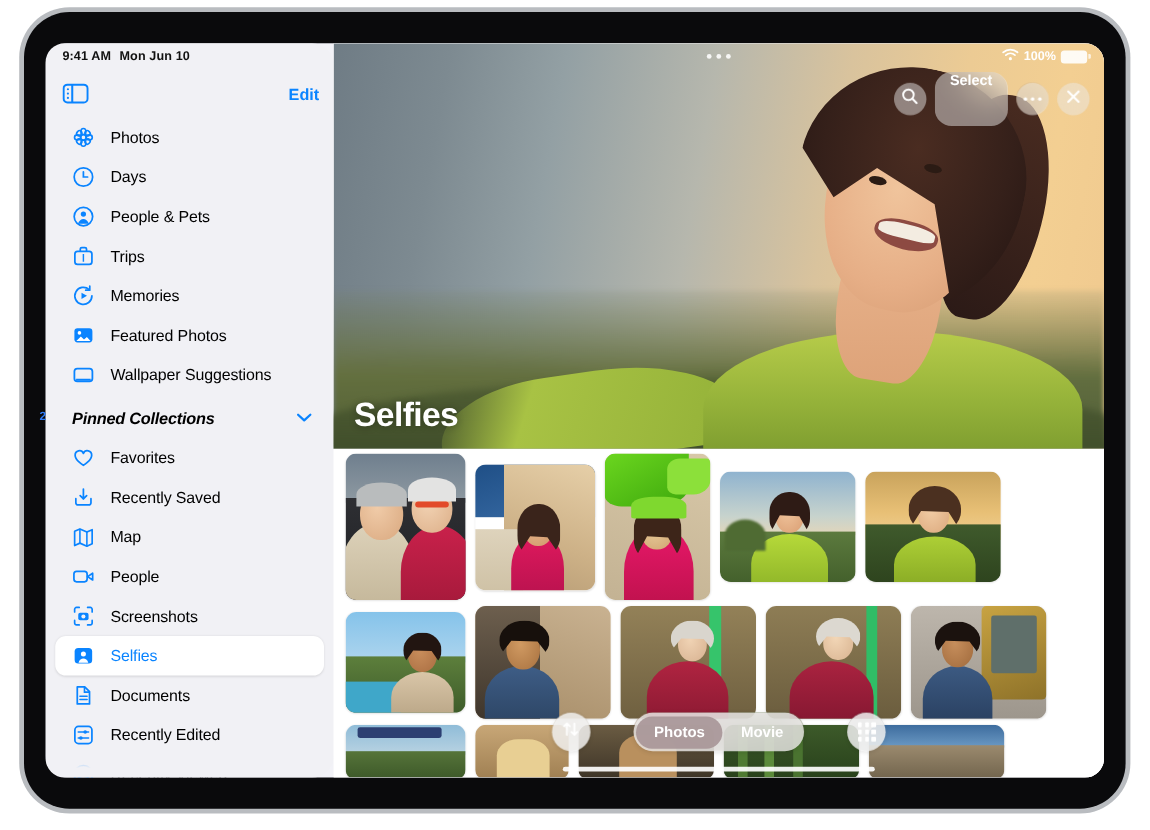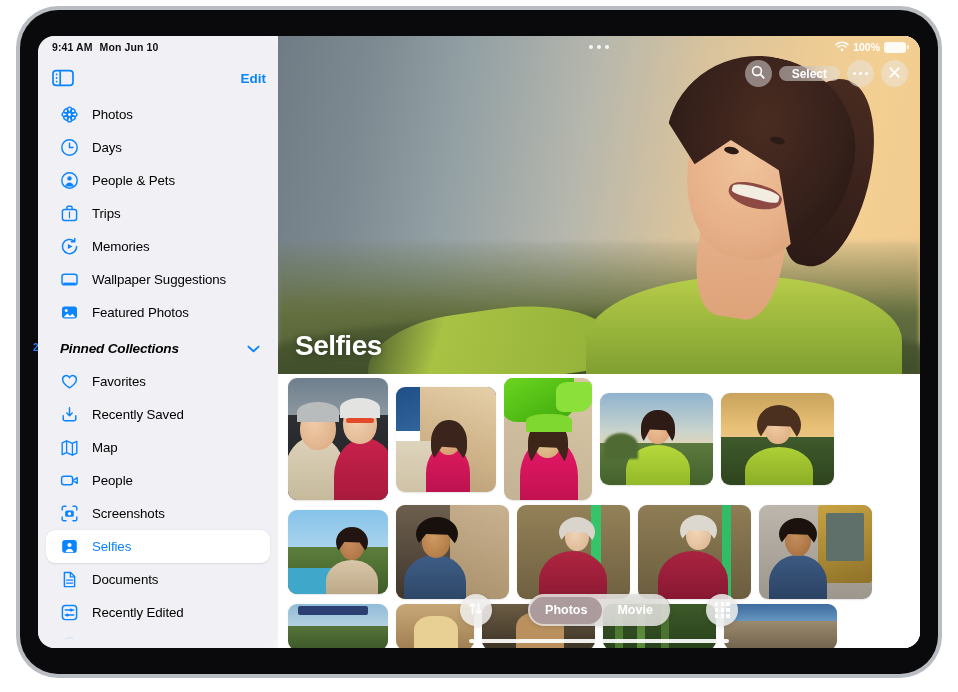--- a/index.html
+++ b/index.html
@@ -274,24 +274,24 @@
     display: flex; align-items: center; gap: 7px;
     z-index: 14;
   }
   .tb-circle {
     width: 27px; height: 27px; border-radius: 50%;
     background: rgba(235,235,235,.48);
     backdrop-filter: blur(14px);
     display: flex; align-items: center; justify-content: center;
   }
   #select-pill {
-    height: 15px; padding: 0 13px; border-radius: 14px;
+    height: 45px; padding: 0 13px; border-radius: 14px;
     background: rgba(235,235,235,.48);
     backdrop-filter: blur(14px);
-    display: flex; align-items: flex-end;
+    display: flex; align-items: flex-start;
     color: #fff; font-size: 12px; font-weight: 600;
   }
   .dots3 { display:flex; gap:2.5px; }
   .dots3 i { width:3.2px;height:3.2px;border-radius:50%;background:#fff;display:block; }
 
   
   #grid {
     position: absolute;
     left: 0; right: 0; top: 338px; bottom: 0;
     background: #fff;
@@ -454,36 +454,36 @@
               <path d="M14.8 1.4v3.4h-3.4" stroke="#0a84ff" stroke-width="1.45" stroke-linecap="round" stroke-linejoin="round"></path>
               <path d="M7.9 6.9l4.6 2.6-4.6 2.6z" fill="#0a84ff"></path>
             </svg>
           </span>
           <span class="lbl">Memories</span>
         </div>
 
         <div class="side-item">
           <span class="ico">
             <svg viewBox="0 0 19 19" fill="none">
-              <rect x="2" y="4.2" width="15" height="10.6" rx="2.4" stroke="#0a84ff" stroke-width="1.5"></rect>
-              <line x1="3.4" y1="13.4" x2="15.6" y2="13.4" stroke="#0a84ff" stroke-width="1.6"></line>
-            </svg>
-          </span>
-          <span class="lbl">Wallpaper Suggestions</span>
-        </div>
-
-        <div class="side-item">
-          <span class="ico">
-            <svg viewBox="0 0 19 19" fill="none">
               <rect x="2" y="3.6" width="15" height="11.8" rx="2.6" fill="#0a84ff"></rect>
               <circle cx="6.2" cy="7.4" r="1.5" fill="#fff"></circle>
               <path d="M3.6 14.2l3.8-3.8 2.6 2.6 2.4-2.2 3 3.4z" fill="#fff"></path>
             </svg>
           </span>
           <span class="lbl">Featured Photos</span>
+        </div>
+
+        <div class="side-item">
+          <span class="ico">
+            <svg viewBox="0 0 19 19" fill="none">
+              <rect x="2" y="4.2" width="15" height="10.6" rx="2.4" stroke="#0a84ff" stroke-width="1.5"></rect>
+              <line x1="3.4" y1="13.4" x2="15.6" y2="13.4" stroke="#0a84ff" stroke-width="1.6"></line>
+            </svg>
+          </span>
+          <span class="lbl">Wallpaper Suggestions</span>
         </div>
 
         <div id="section-header">
           <span class="sh-title">Pinned Collections</span>
           <span>
             <svg width="13" height="8" viewBox="0 0 13 8" fill="none">
               <path d="M1.4 1.6L6.5 6.3l5.1-4.7" stroke="#0a84ff" stroke-width="1.9" stroke-linecap="round" stroke-linejoin="round"></path>
             </svg>
           </span>
         </div>

